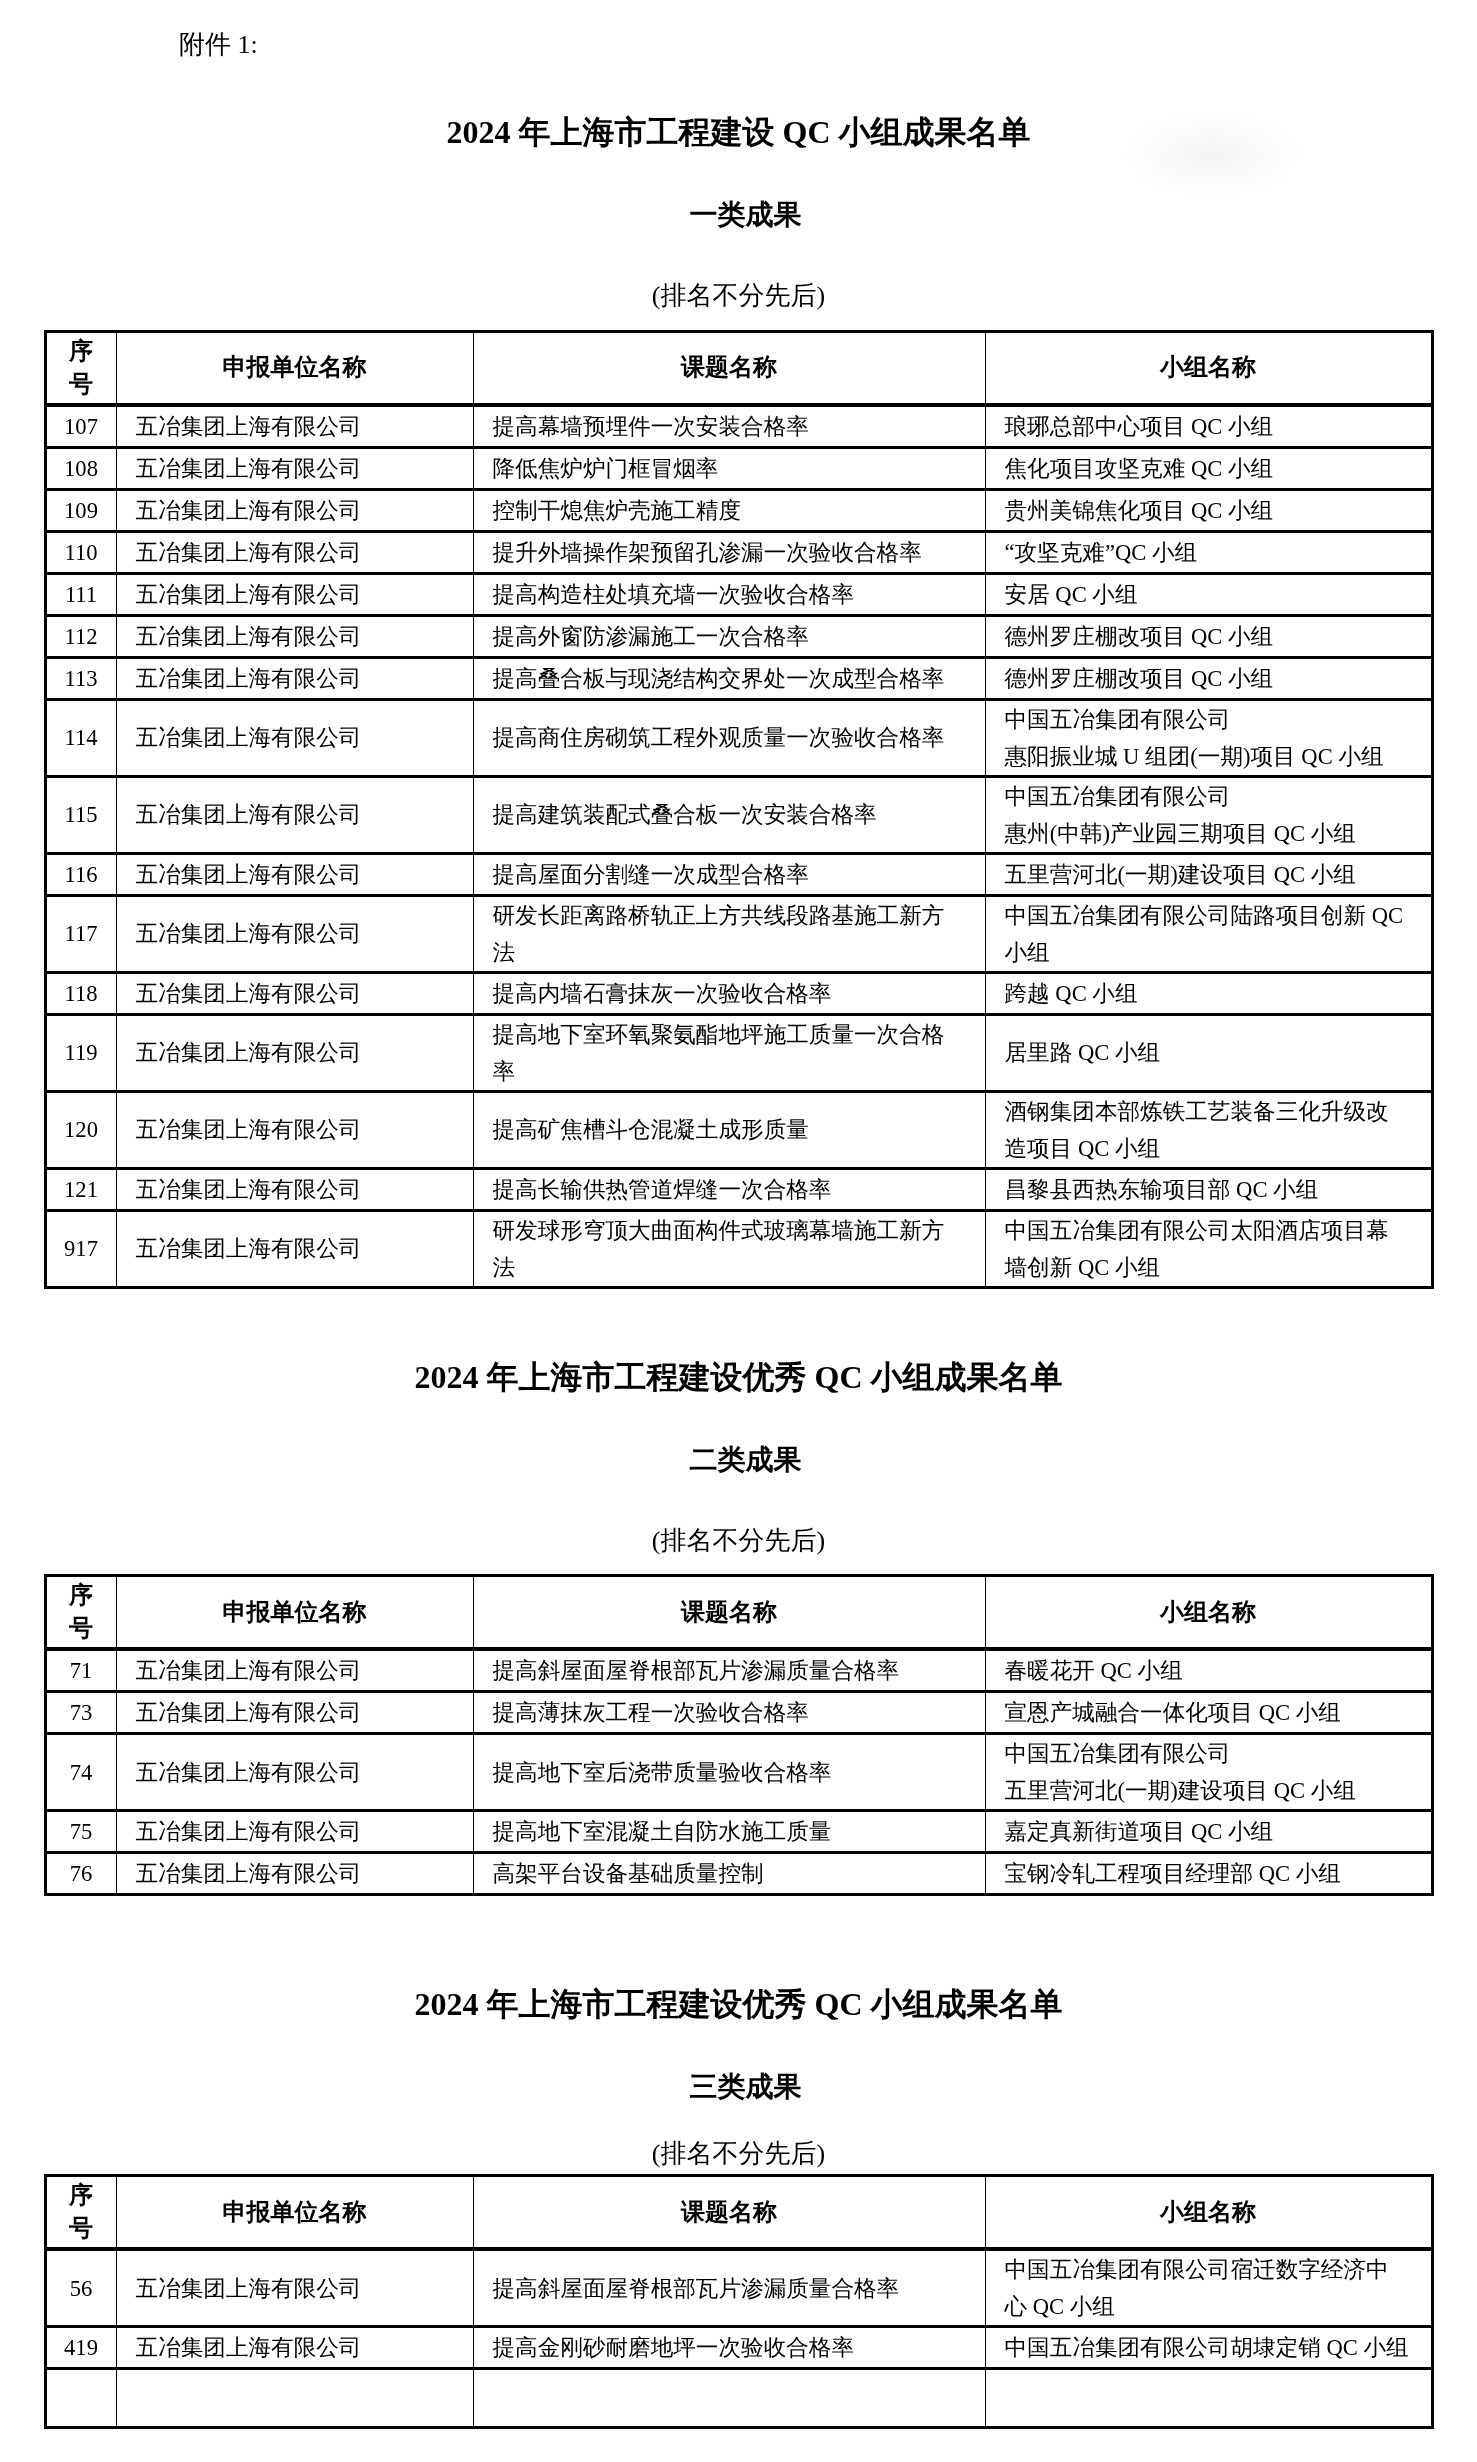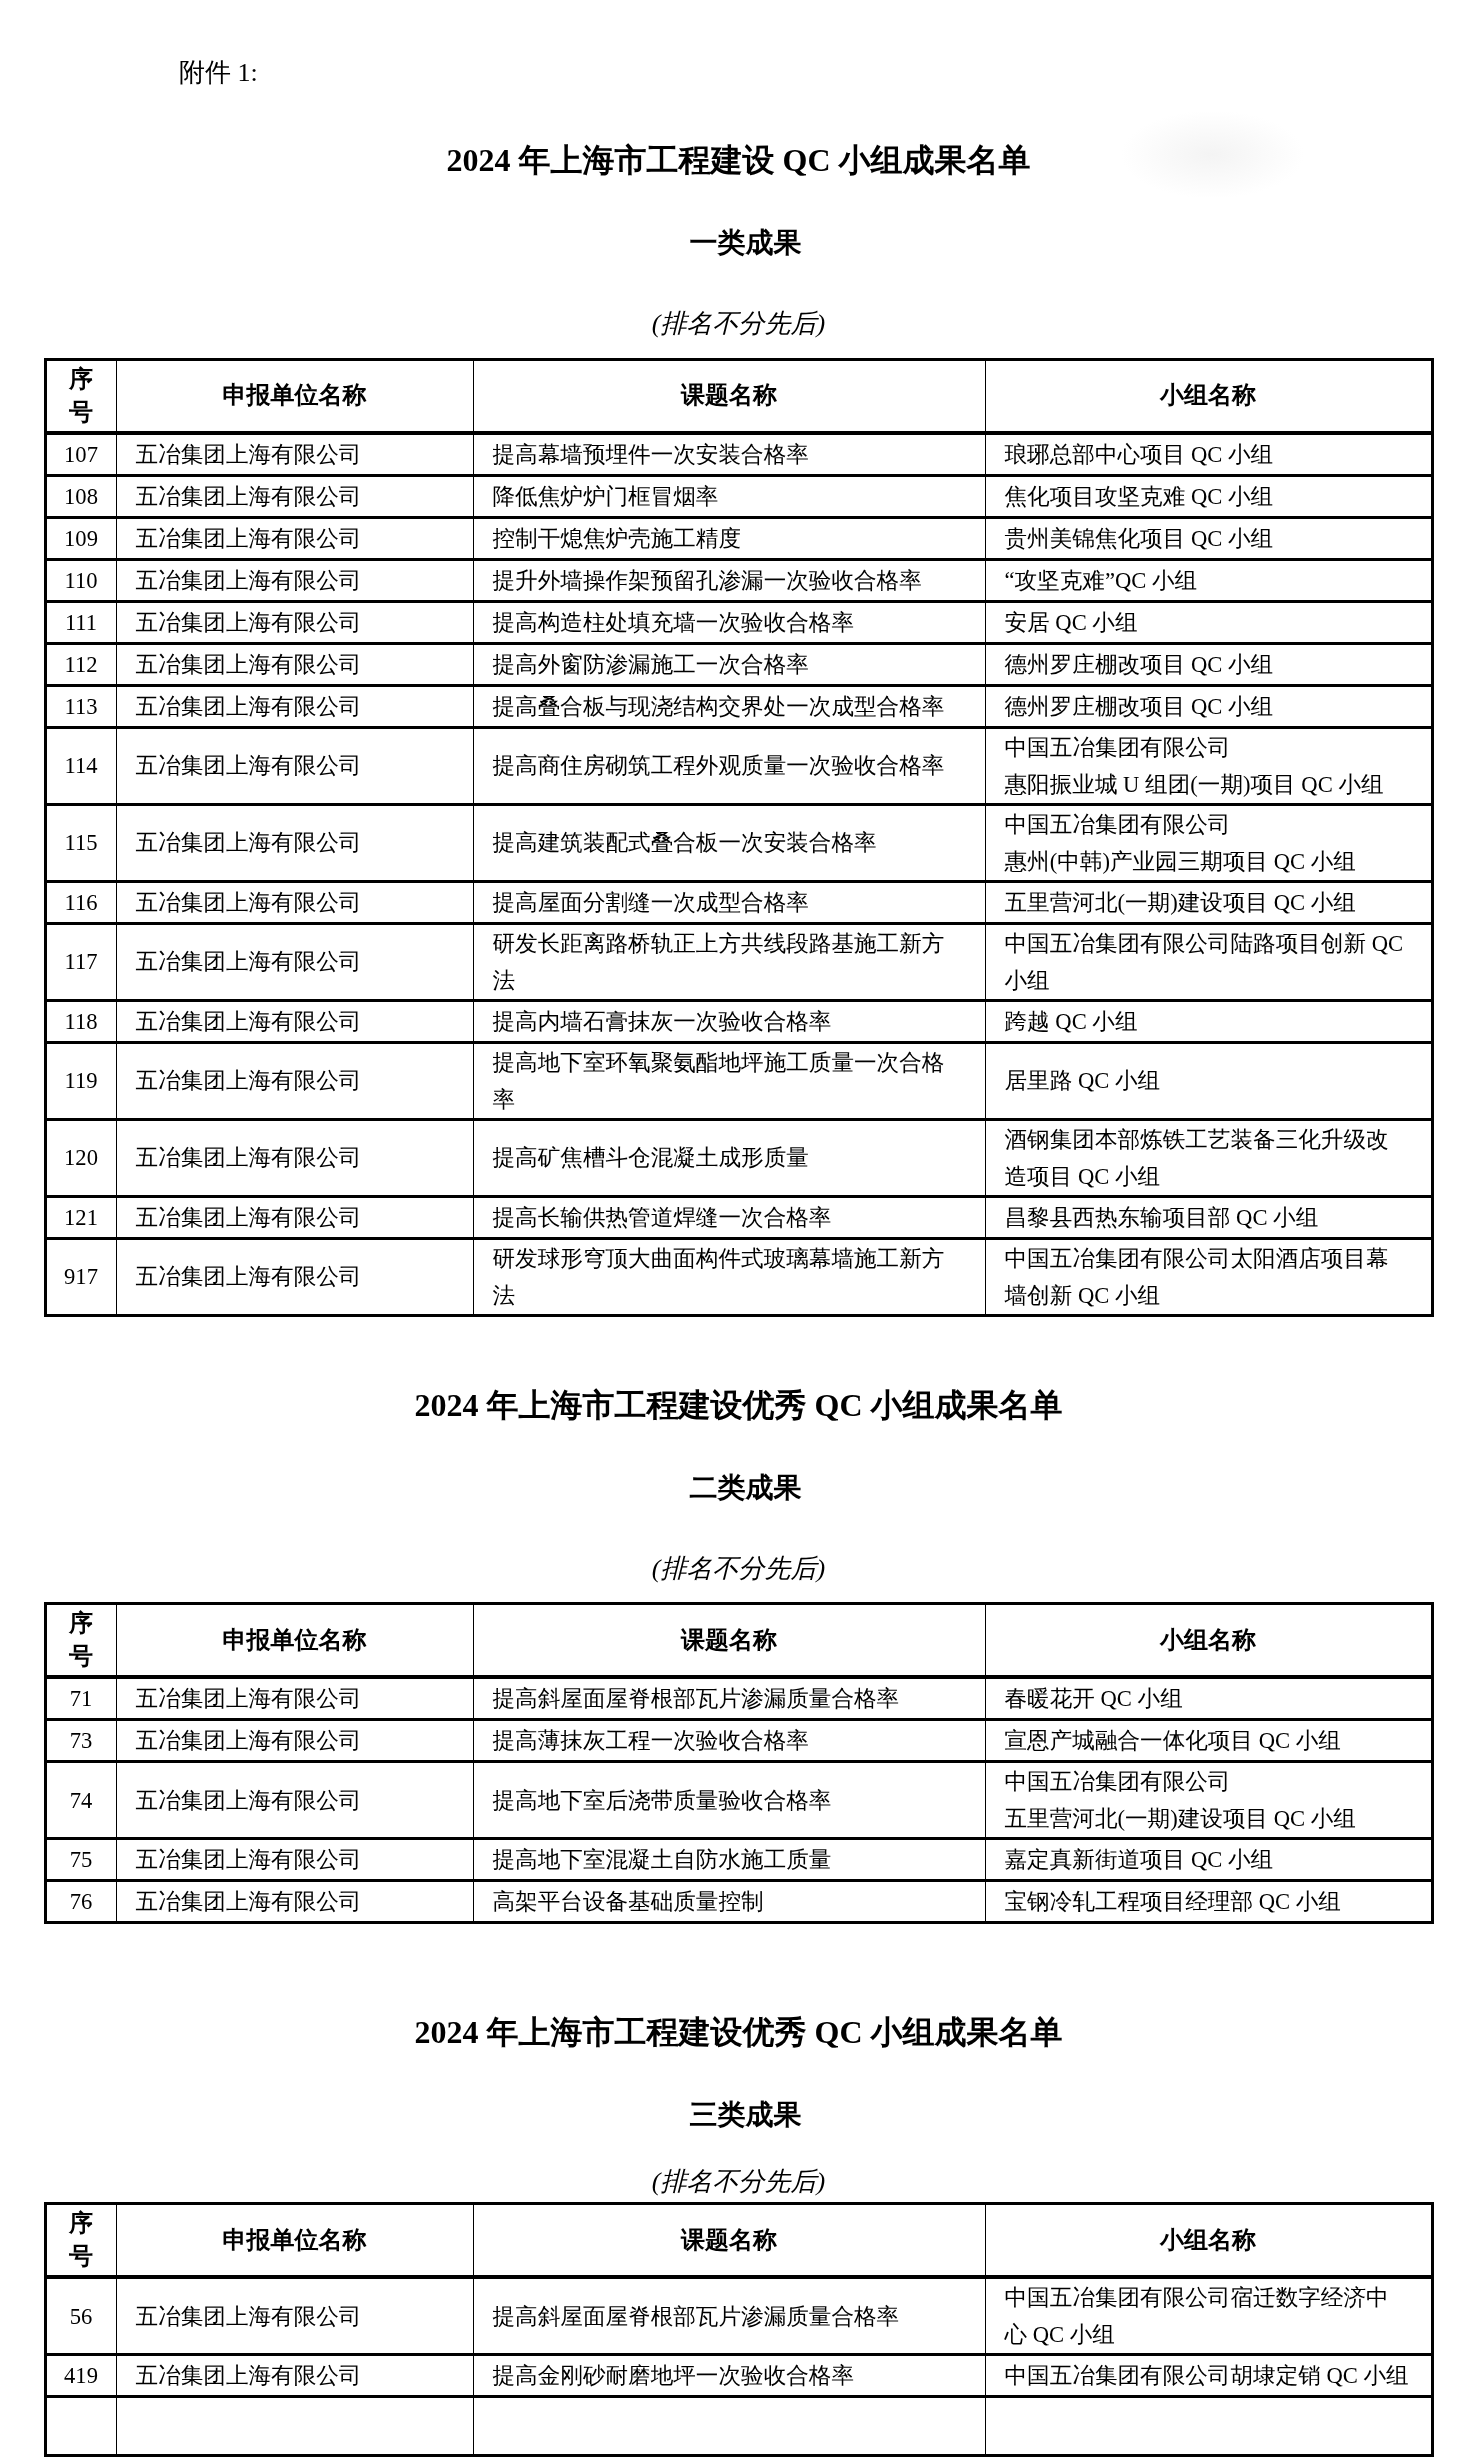--- a/index.html
+++ b/index.html
@@ -5,35 +5,35 @@
   html, body { margin: 0; padding: 0; }
   body {
     width: 1477px; height: 2462px;
     background: #ffffff; color: #000;
     font-family: "Liberation Serif", "DejaVu Serif", serif;
     overflow: hidden;
   }
   .page { position: relative; width: 1477px; height: 2462px; overflow: hidden; }
 
   .attachment {
-    padding-top: 52px; margin-left: 179px;
+    padding-top: 24px; margin-left: 179px;
     font-size: 26px; line-height: 42px;
   }
 
   .title {
     margin: 45px 16px 0; text-align: center;
     font-size: 32px; line-height: 43px; font-weight: bold;
   }
   .subtitle {
     margin: 41px 0 0; text-align: center;
     font-size: 28px; line-height: 39px; font-weight: bold; padding-left: 14px;
   }
   .note {
     margin: 44px 0 0; text-align: center;
-    font-size: 26px; line-height: 36px; font-weight: normal; font-style: italic;
+    font-size: 26px; line-height: 36px; font-weight: normal;
   }
 
   section.s2 .title { margin-top: 67px; }
   section.s3 .title { margin-top: 87px; }
   section.s3 .note  { margin-top: 30px; }
   section.s3 table  { margin-top: 2.4px; }
 
   table {
     margin: 15.5px auto 0; width: 1388px;
     border-collapse: collapse; table-layout: fixed;

